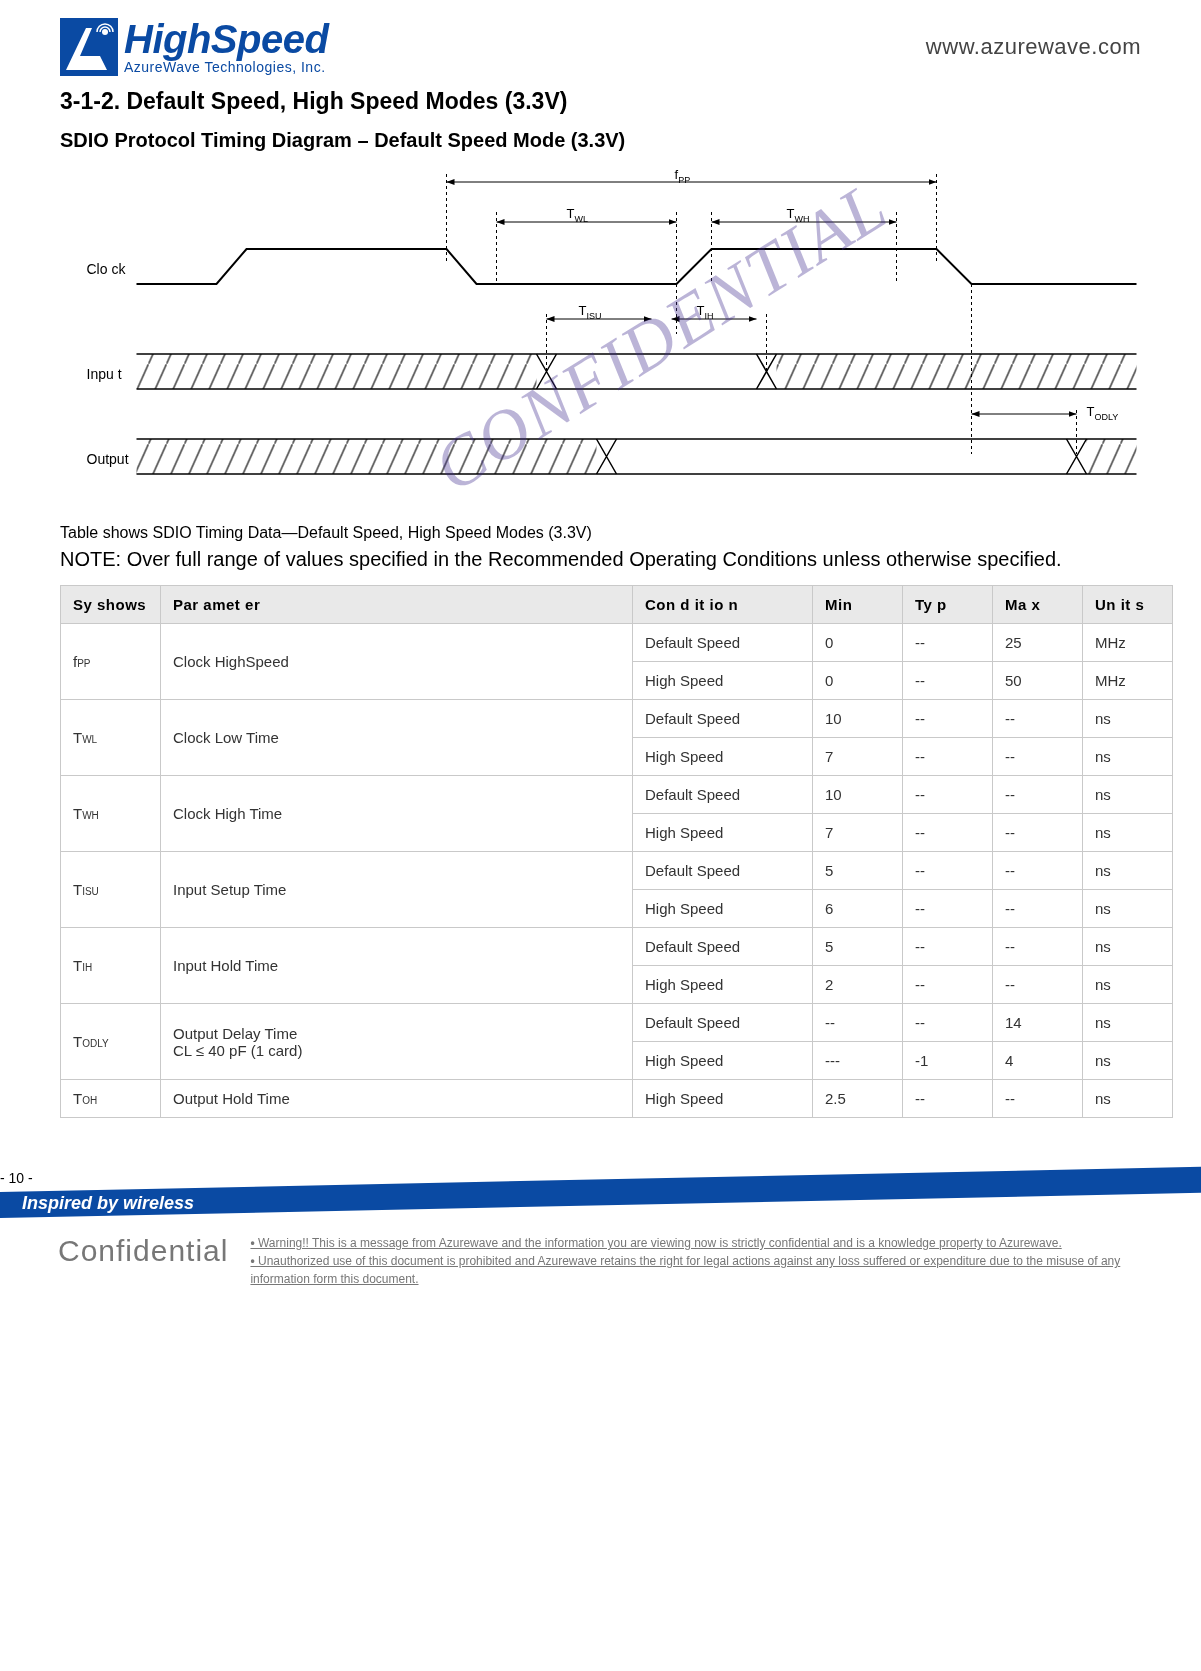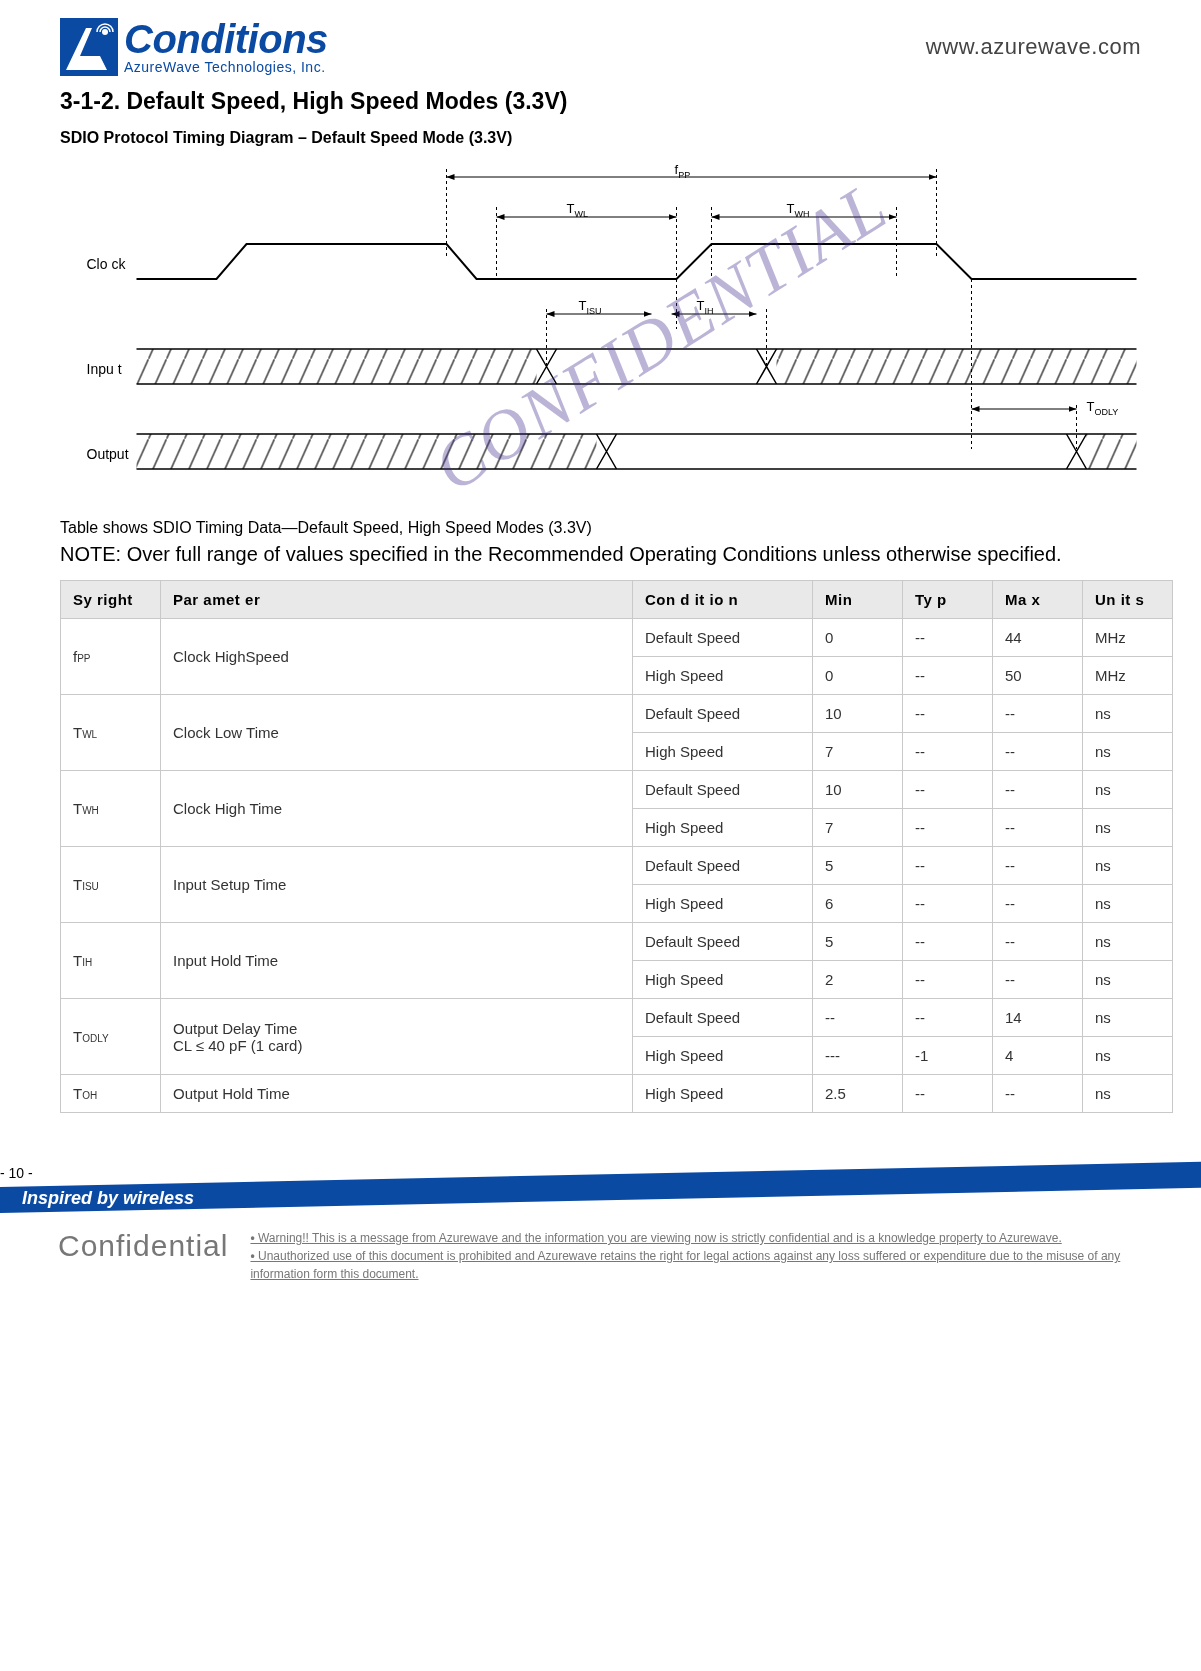--- a/index.html
+++ b/index.html
@@ -12,21 +12,21 @@
   .logo-icon { width: 58px; height: 58px; background: #0a4aa3; }
   .logo-icon svg { width: 100%; height: 100%; }
   .logo-text { display: flex; flex-direction: column; }
   .logo-main { color: #0a4aa3; font-size: 40px; font-weight: 700; font-style: italic; letter-spacing: -0.5px; line-height: 1; }
   .logo-sub { color: #0a4aa3; font-size: 14px; font-weight: 400; letter-spacing: 0.5px; margin-top: 0; }
   .url { color: #444; font-size: 22px; letter-spacing: 0.5px; }
 
   
   .content { padding: 12px 28px 0 60px; }
   h1.section { font-size: 23px; font-weight: 700; margin: 0 0 14px 0; }
-  h2.subhead { font-size: 16px; font-weight: 700; margin: 0 0 12px 0; }
+  h2.subhead { font-size: 20px; font-weight: 700; margin: 0 0 12px 0; }
   h2.subhead2 { font-size: 16px; font-weight: 700; margin: 30px 0 20px 0; }
   p.caption { font-size: 16px; margin: 40px 0 6px 0; }
   p.note { font-size: 20px; margin: 0 0 14px 0; }
 
   
   .diagram-wrap { position: relative; width: 100%; height: 320px; margin: 8px 0 0 0; }
   .diagram-wrap svg { width: 100%; height: 100%; }
   .sig-label { font: 14px/1 Arial; fill: #000; }
   .dim-label { font: 13px/1 Arial; fill: #000; }
   .sub { font-size: 9px; }
@@ -65,21 +65,21 @@
             <rect width="58" height="58" fill="#0a4aa3"></rect>
             <g fill="#fff">
               <path d="M6 52 L26 10 L32 10 L20 38 L40 38 L47 52 Z"></path>
               <circle cx="45" cy="14" r="3"></circle>
               <path d="M40 14 a5 5 0 0 1 10 0" stroke="#fff" stroke-width="1.5" fill="none"></path>
               <path d="M37 14 a8 8 0 0 1 16 0" stroke="#fff" stroke-width="1.5" fill="none"></path>
             </g>
           </svg>
       </div>
       <div class="logo-text">
-        <span class="logo-main">Conditions</span>
+        <span class="logo-main">HighSpeed</span>
         <span class="logo-sub">AzureWave  Technologies,  Inc.</span>
       </div>
     </div>
     <div class="url">www.azurewave.com</div>
   </div>
 
   <div class="content">
     <h1 class="section">3-1-2. Default Speed, High Speed Modes (3.3V)</h1>
     <h2 class="subhead">SDIO Protocol Timing Diagram – Default Speed Mode (3.3V)</h2>
 
@@ -151,37 +151,37 @@
 
 
     <div class="watermark">CONFIDENTIAL</div>
 
     <p class="caption">Table shows SDIO Timing Data—Default Speed, High Speed Modes (3.3V)</p>
     <p class="note">NOTE: Over full range of values specified in the Recommended Operating Conditions unless otherwise specified.</p>
 
     <table class="data">
       <thead>
         <tr>
-          <th class="c-sym">Sy right</th>
+          <th class="c-sym">Sy shows</th>
           <th>Par amet er</th>
           <th class="c-cond">Con  d it io n</th>
           <th class="c-min">Min</th>
           <th class="c-typ">Ty p</th>
           <th class="c-max">Ma x</th>
           <th class="c-unit">Un  it s</th>
         </tr>
       </thead>
       <tbody id="tbody">
           <tr>
             <td rowspan="2" class="sym">f<span class="subsc">PP</span></td>
             <td rowspan="2">Clock HighSpeed</td>
             <td>Default Speed</td>
             <td>0</td>
             <td>--</td>
-            <td>44</td>
+            <td>25</td>
             <td>MHz</td>
           </tr>
           <tr>
             <td>High Speed</td>
             <td>0</td>
             <td>--</td>
             <td>50</td>
             <td>MHz</td>
           </tr>
           <tr>

